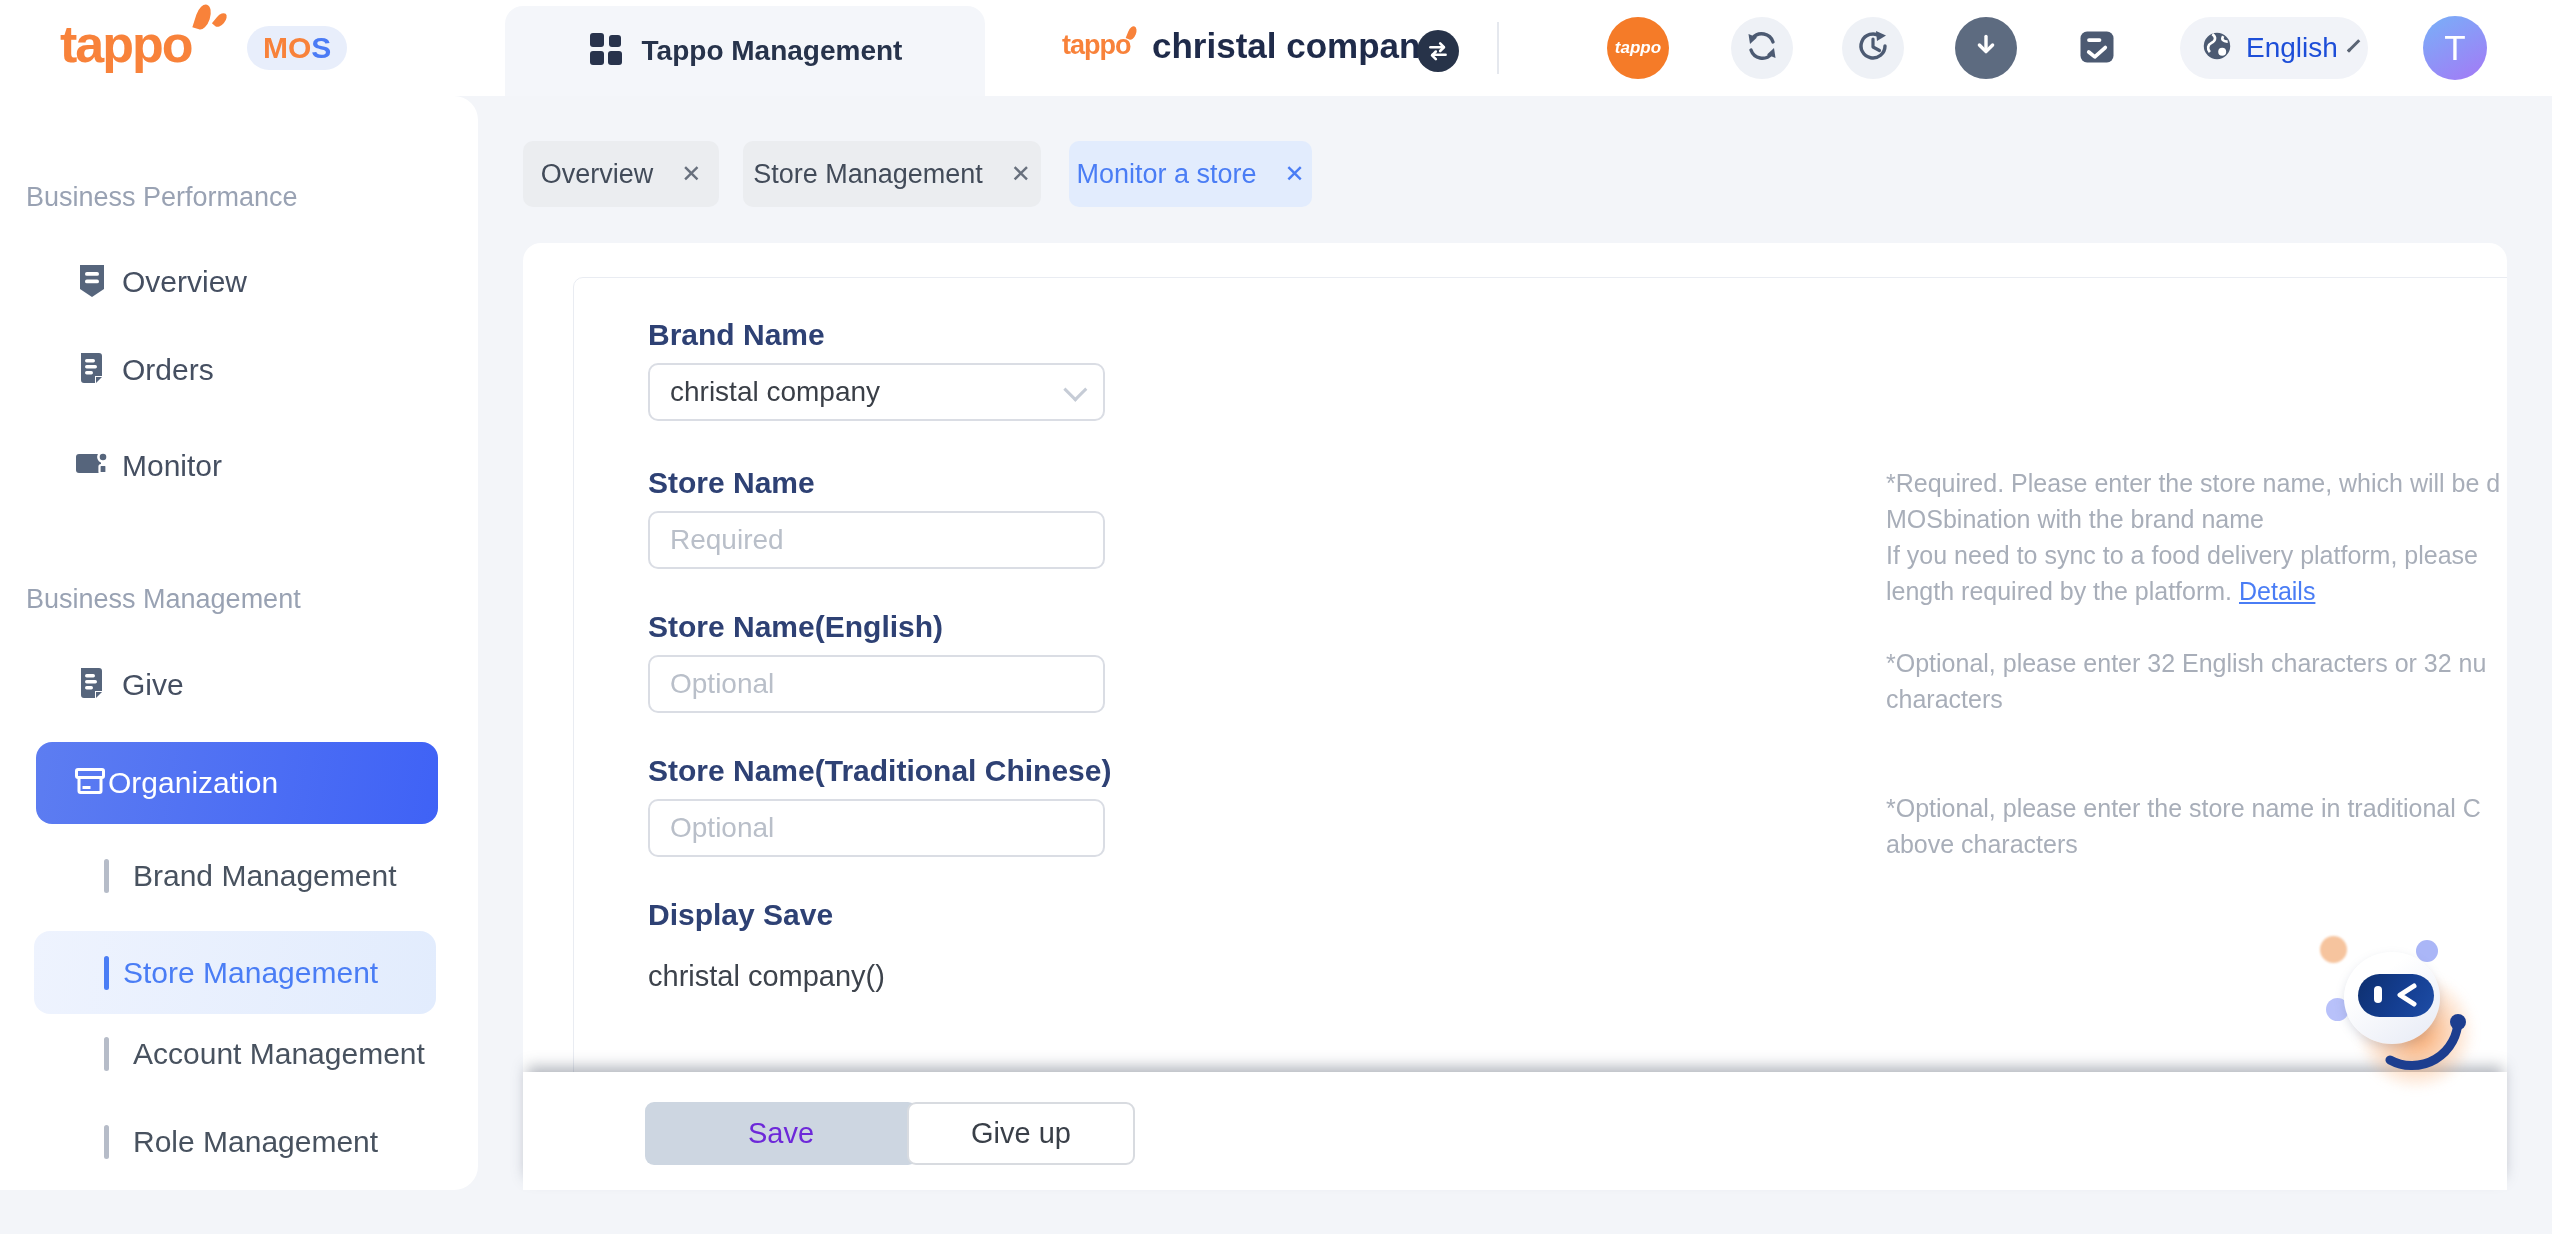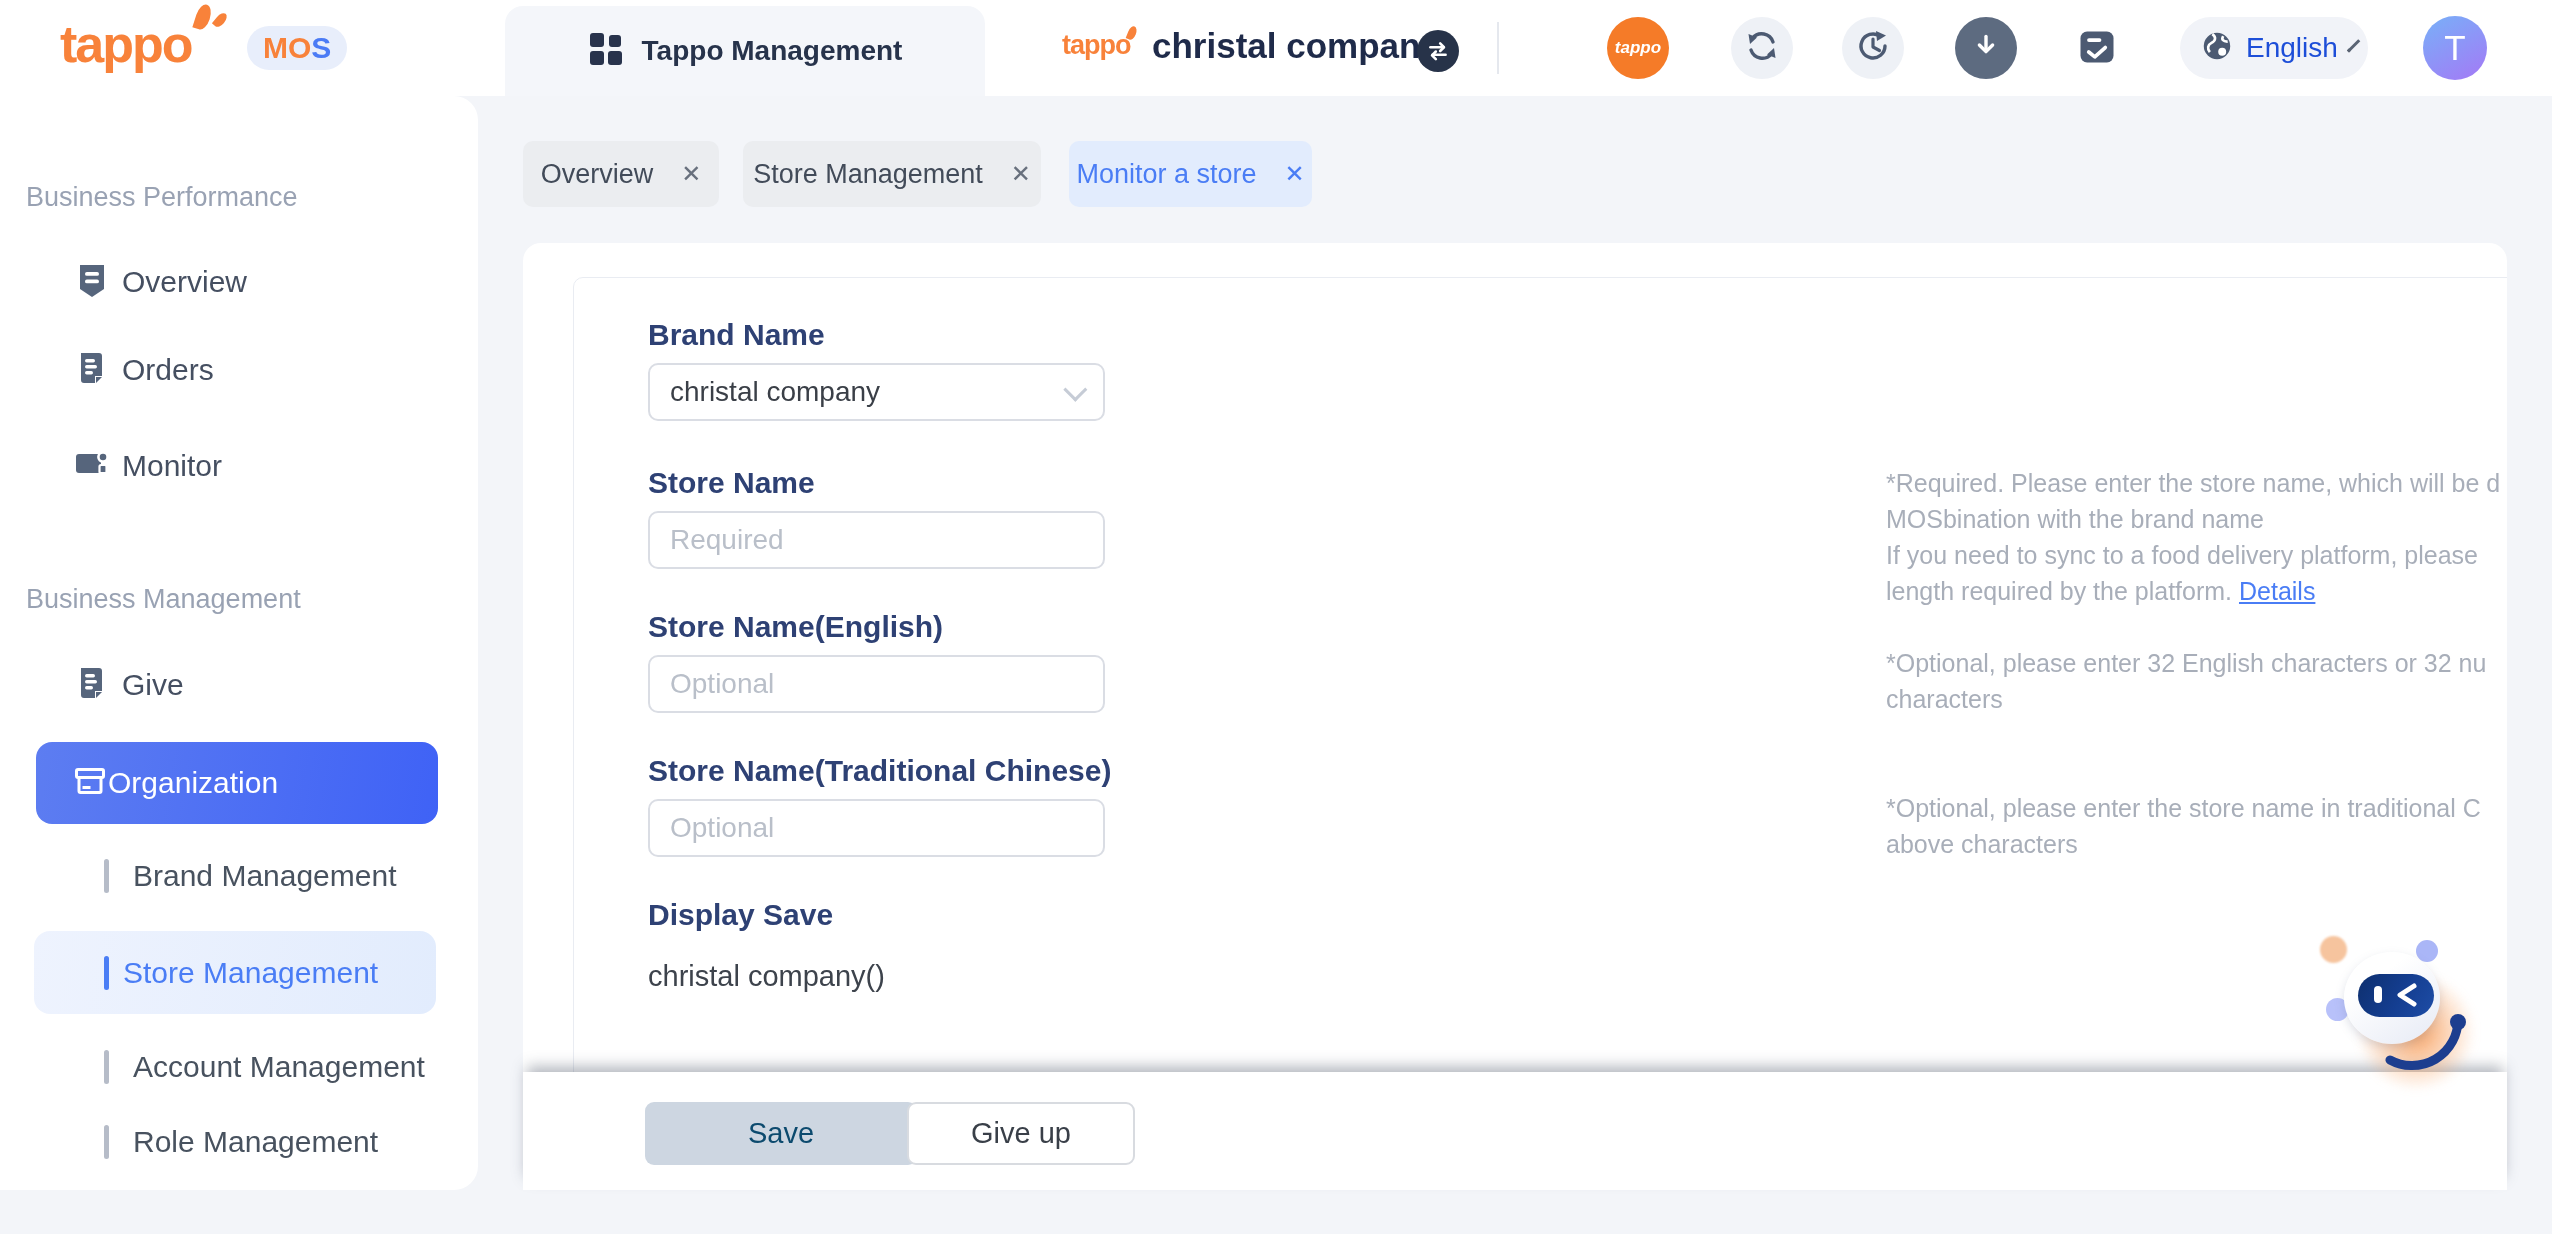--- a/index.html
+++ b/index.html
@@ -60,21 +60,21 @@
   .f-select{position:absolute;left:125px;width:457px;height:58px;border:2px solid #dadde4;border-radius:10px;box-sizing:border-box;display:flex;align-items:center;padding:0 20px;font-size:28px;color:#3a3f47;background:#fff;}
   .sel-chev{position:absolute;right:22px;width:14px;height:14px;border-right:3px solid #c6ccd6;border-bottom:3px solid #c6ccd6;transform:rotate(45deg) translateY(-4px);}
   .f-value{position:absolute;left:125px;font-size:29px;color:#3d434c;}
   .help-col{position:absolute;left:1363px;top:0;width:621px;height:829px;overflow:hidden;}
   .help-block{position:absolute;left:0;width:640px;font-size:25px;line-height:36px;color:#a8aeb9;white-space:nowrap;}
   .help-line{overflow:hidden;}
   .details-link{color:#4a7df5;text-decoration:underline;}
 
   
   .footer{position:absolute;left:523px;top:1072px;width:1984px;height:118px;background:#fff;box-shadow:0 -9px 14px -4px rgba(55,65,85,.40);z-index:5;}
-  .btn-save{position:absolute;left:122px;top:30px;width:272px;height:63px;background:#cdd6e1;border:none;border-radius:9px;color:#0c4a6e;font-size:29px;font-family:"Liberation Sans",sans-serif;}
+  .btn-save{position:absolute;left:122px;top:30px;width:272px;height:63px;background:#cdd6e1;border:none;border-radius:9px;color:#6d28d9;font-size:29px;font-family:"Liberation Sans",sans-serif;}
   .btn-giveup{position:absolute;left:384px;top:30px;width:228px;height:63px;background:#fff;border:2px solid #d8dbe0;border-radius:9px;color:#393f48;font-size:29px;font-family:"Liberation Sans",sans-serif;}
 
   
   .robot{position:absolute;left:2308px;top:928px;width:204px;height:176px;z-index:20;}
   .r-glow{position:absolute;left:46px;top:46px;width:124px;height:116px;border-radius:50%;background:radial-gradient(circle,rgba(247,150,77,.85) 0%,rgba(247,150,77,0) 70%);filter:blur(4px);}
   .r-peach{position:absolute;left:12px;top:8px;width:27px;height:27px;border-radius:50%;background:#f6c49e;filter:blur(1px);}
   .r-lav1{position:absolute;left:108px;top:12px;width:22px;height:22px;border-radius:50%;background:#aab6f7;}
   .r-lav2{position:absolute;left:18px;top:70px;width:23px;height:23px;border-radius:50%;background:#b8c1fa;}
   .r-head{position:absolute;left:36px;top:24px;width:96px;height:92px;border-radius:50%;background:linear-gradient(145deg,#ffffff 30%,#e6eaf5);box-shadow:0 4px 10px rgba(120,130,160,.25);}
   .r-visor{position:absolute;left:50px;top:46px;width:76px;height:43px;border-radius:22px;background:linear-gradient(120deg,#0e2f6e,#143e91 55%,#1e4da6);}
@@ -248,21 +248,21 @@
     <div class="sub-row" style="top:760px;">
       <span class="sub-bar"></span>
       <span class="sub-label">Brand Management</span>
     </div>
 
     <div class="sub-pill-active" style="top:835px;">
       <span class="sub-bar"></span>
       <span class="sub-label">Store Management</span>
     </div>
 
-    <div class="sub-row" style="top:938px;margin-top:13px;">
+    <div class="sub-row" style="top:938px;">
       <span class="sub-bar"></span>
       <span class="sub-label">Account Management</span>
     </div>
 
     <div class="sub-row" style="top:1026px;">
       <span class="sub-bar"></span>
       <span class="sub-label">Role Management</span>
     </div>
   </div>
 

